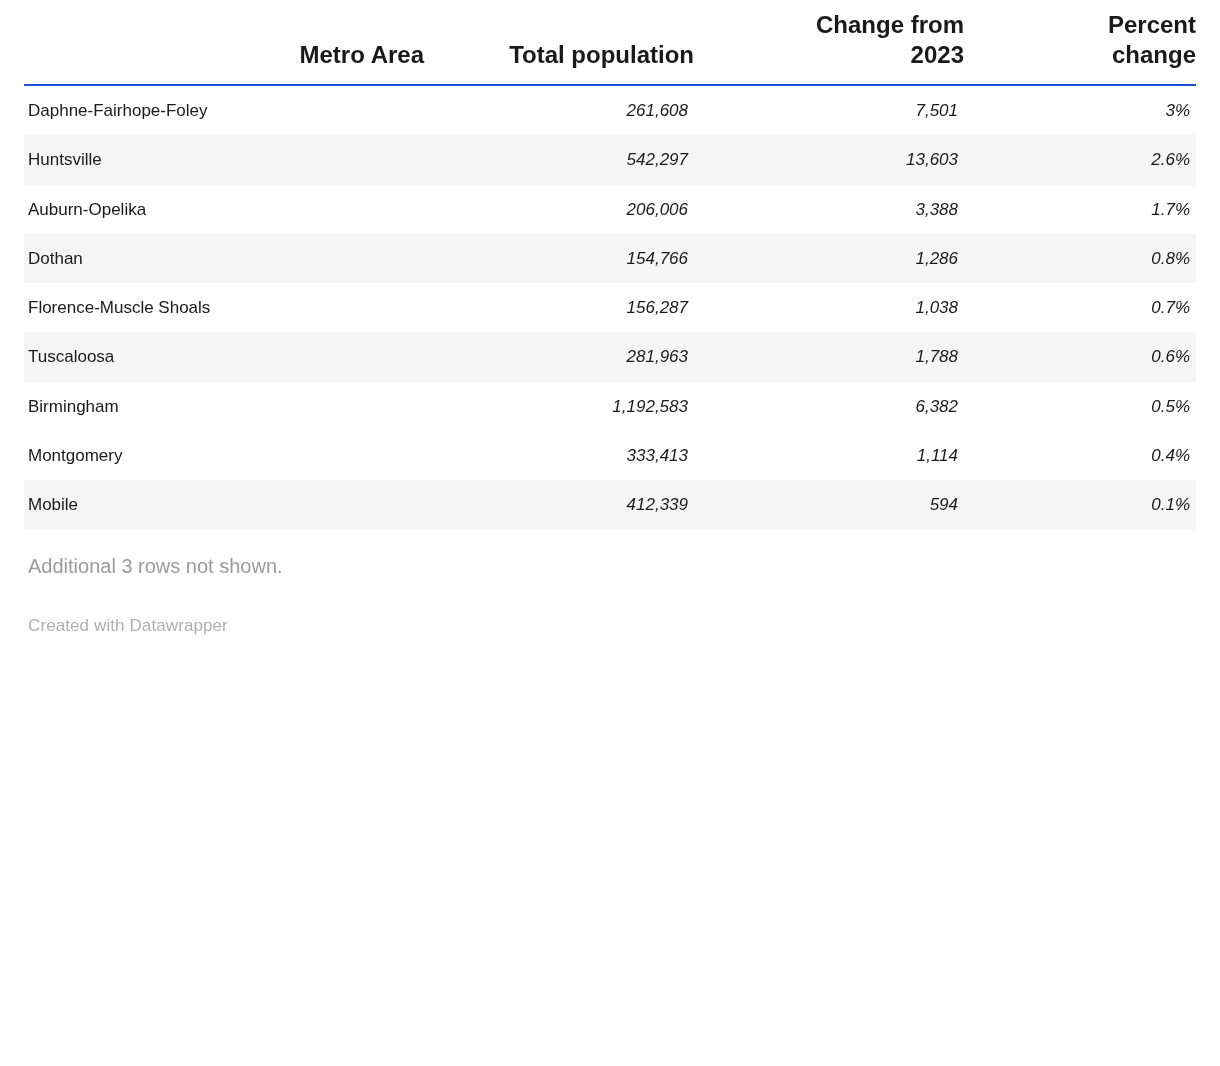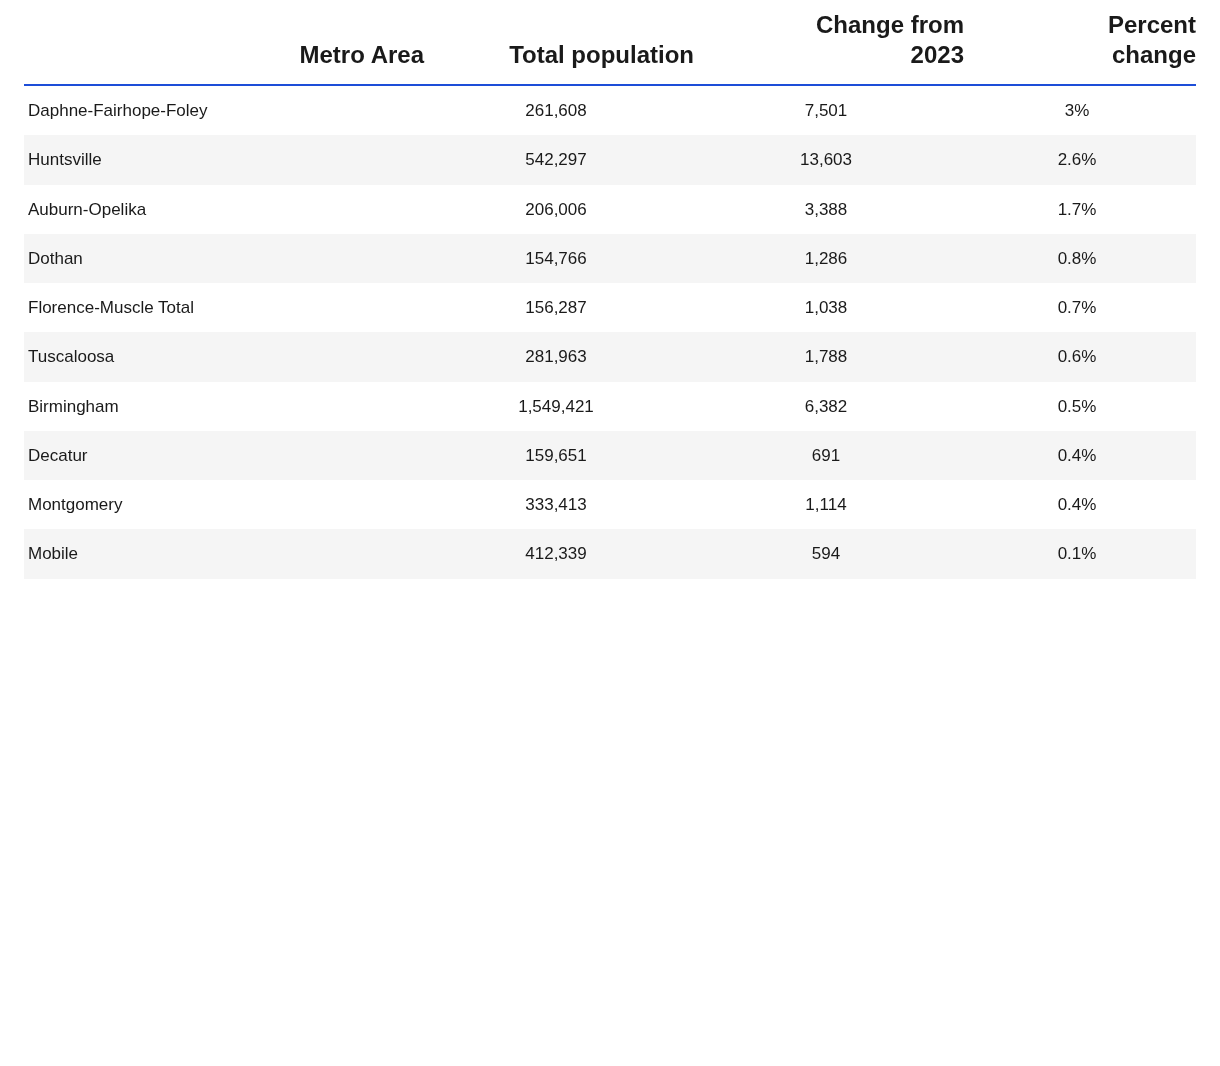--- a/index.html
+++ b/index.html
@@ -45,21 +45,21 @@
   tbody td {
     font-size: 17px;
     font-weight: normal;
     color: #1a1a1a;
     padding: 14px 0;
     line-height: 1.25;
     vertical-align: middle;
     border: none;
   }
   tbody td.left  { text-align: left; }
-  tbody td.right { text-align: center; }
+  tbody td.right { text-align: right; font-style: italic; }
   tbody tr.alt td { background: #f5f5f5; margin-left: 44px; }
   tbody td.left  { padding-left: 4px; }
   tbody td.right { padding-right: 6px; }
 
   .metro-wrap { display: block; max-width: 260px; }
 
   .note {
     font-size: 20px;
     color: #9b9b9b;
     padding: 26px 0 0 4px;
@@ -124,62 +124,56 @@
       <tr class="alt">
         <td class="left">
             <span class="metro-wrap">Dothan</span>
           </td>
         <td class="right">154,766</td>
         <td class="right">1,286</td>
         <td class="right">0.8%</td>
       </tr>
       <tr>
         <td class="left">
-            <span class="metro-wrap">Florence-Muscle Total</span>
+            <span class="metro-wrap">Florence-Muscle Shoals</span>
           </td>
         <td class="right">156,287</td>
         <td class="right">1,038</td>
         <td class="right">0.7%</td>
       </tr>
       <tr class="alt">
         <td class="left">
             <span class="metro-wrap">Tuscaloosa</span>
           </td>
         <td class="right">281,963</td>
         <td class="right">1,788</td>
         <td class="right">0.6%</td>
       </tr>
       <tr>
         <td class="left">
             <span class="metro-wrap">Birmingham</span>
           </td>
-        <td class="right">1,549,421</td>
+        <td class="right">1,192,583</td>
         <td class="right">6,382</td>
         <td class="right">0.5%</td>
-      </tr>
-      <tr class="alt">
-        <td class="left">
-            <span class="metro-wrap">Decatur</span>
-          </td>
-        <td class="right">159,651</td>
-        <td class="right">691</td>
-        <td class="right">0.4%</td>
       </tr>
       <tr>
         <td class="left">
             <span class="metro-wrap">Montgomery</span>
           </td>
         <td class="right">333,413</td>
         <td class="right">1,114</td>
         <td class="right">0.4%</td>
       </tr>
       <tr class="alt">
         <td class="left">
             <span class="metro-wrap">Mobile</span>
           </td>
         <td class="right">412,339</td>
         <td class="right">594</td>
         <td class="right">0.1%</td>
       </tr>
     </tbody>
   </table>
 
+  <div class="note">Additional 3 rows not shown.</div>
+  <div class="credit">Created with Datawrapper</div>
 </div>
 
 </body></html>

